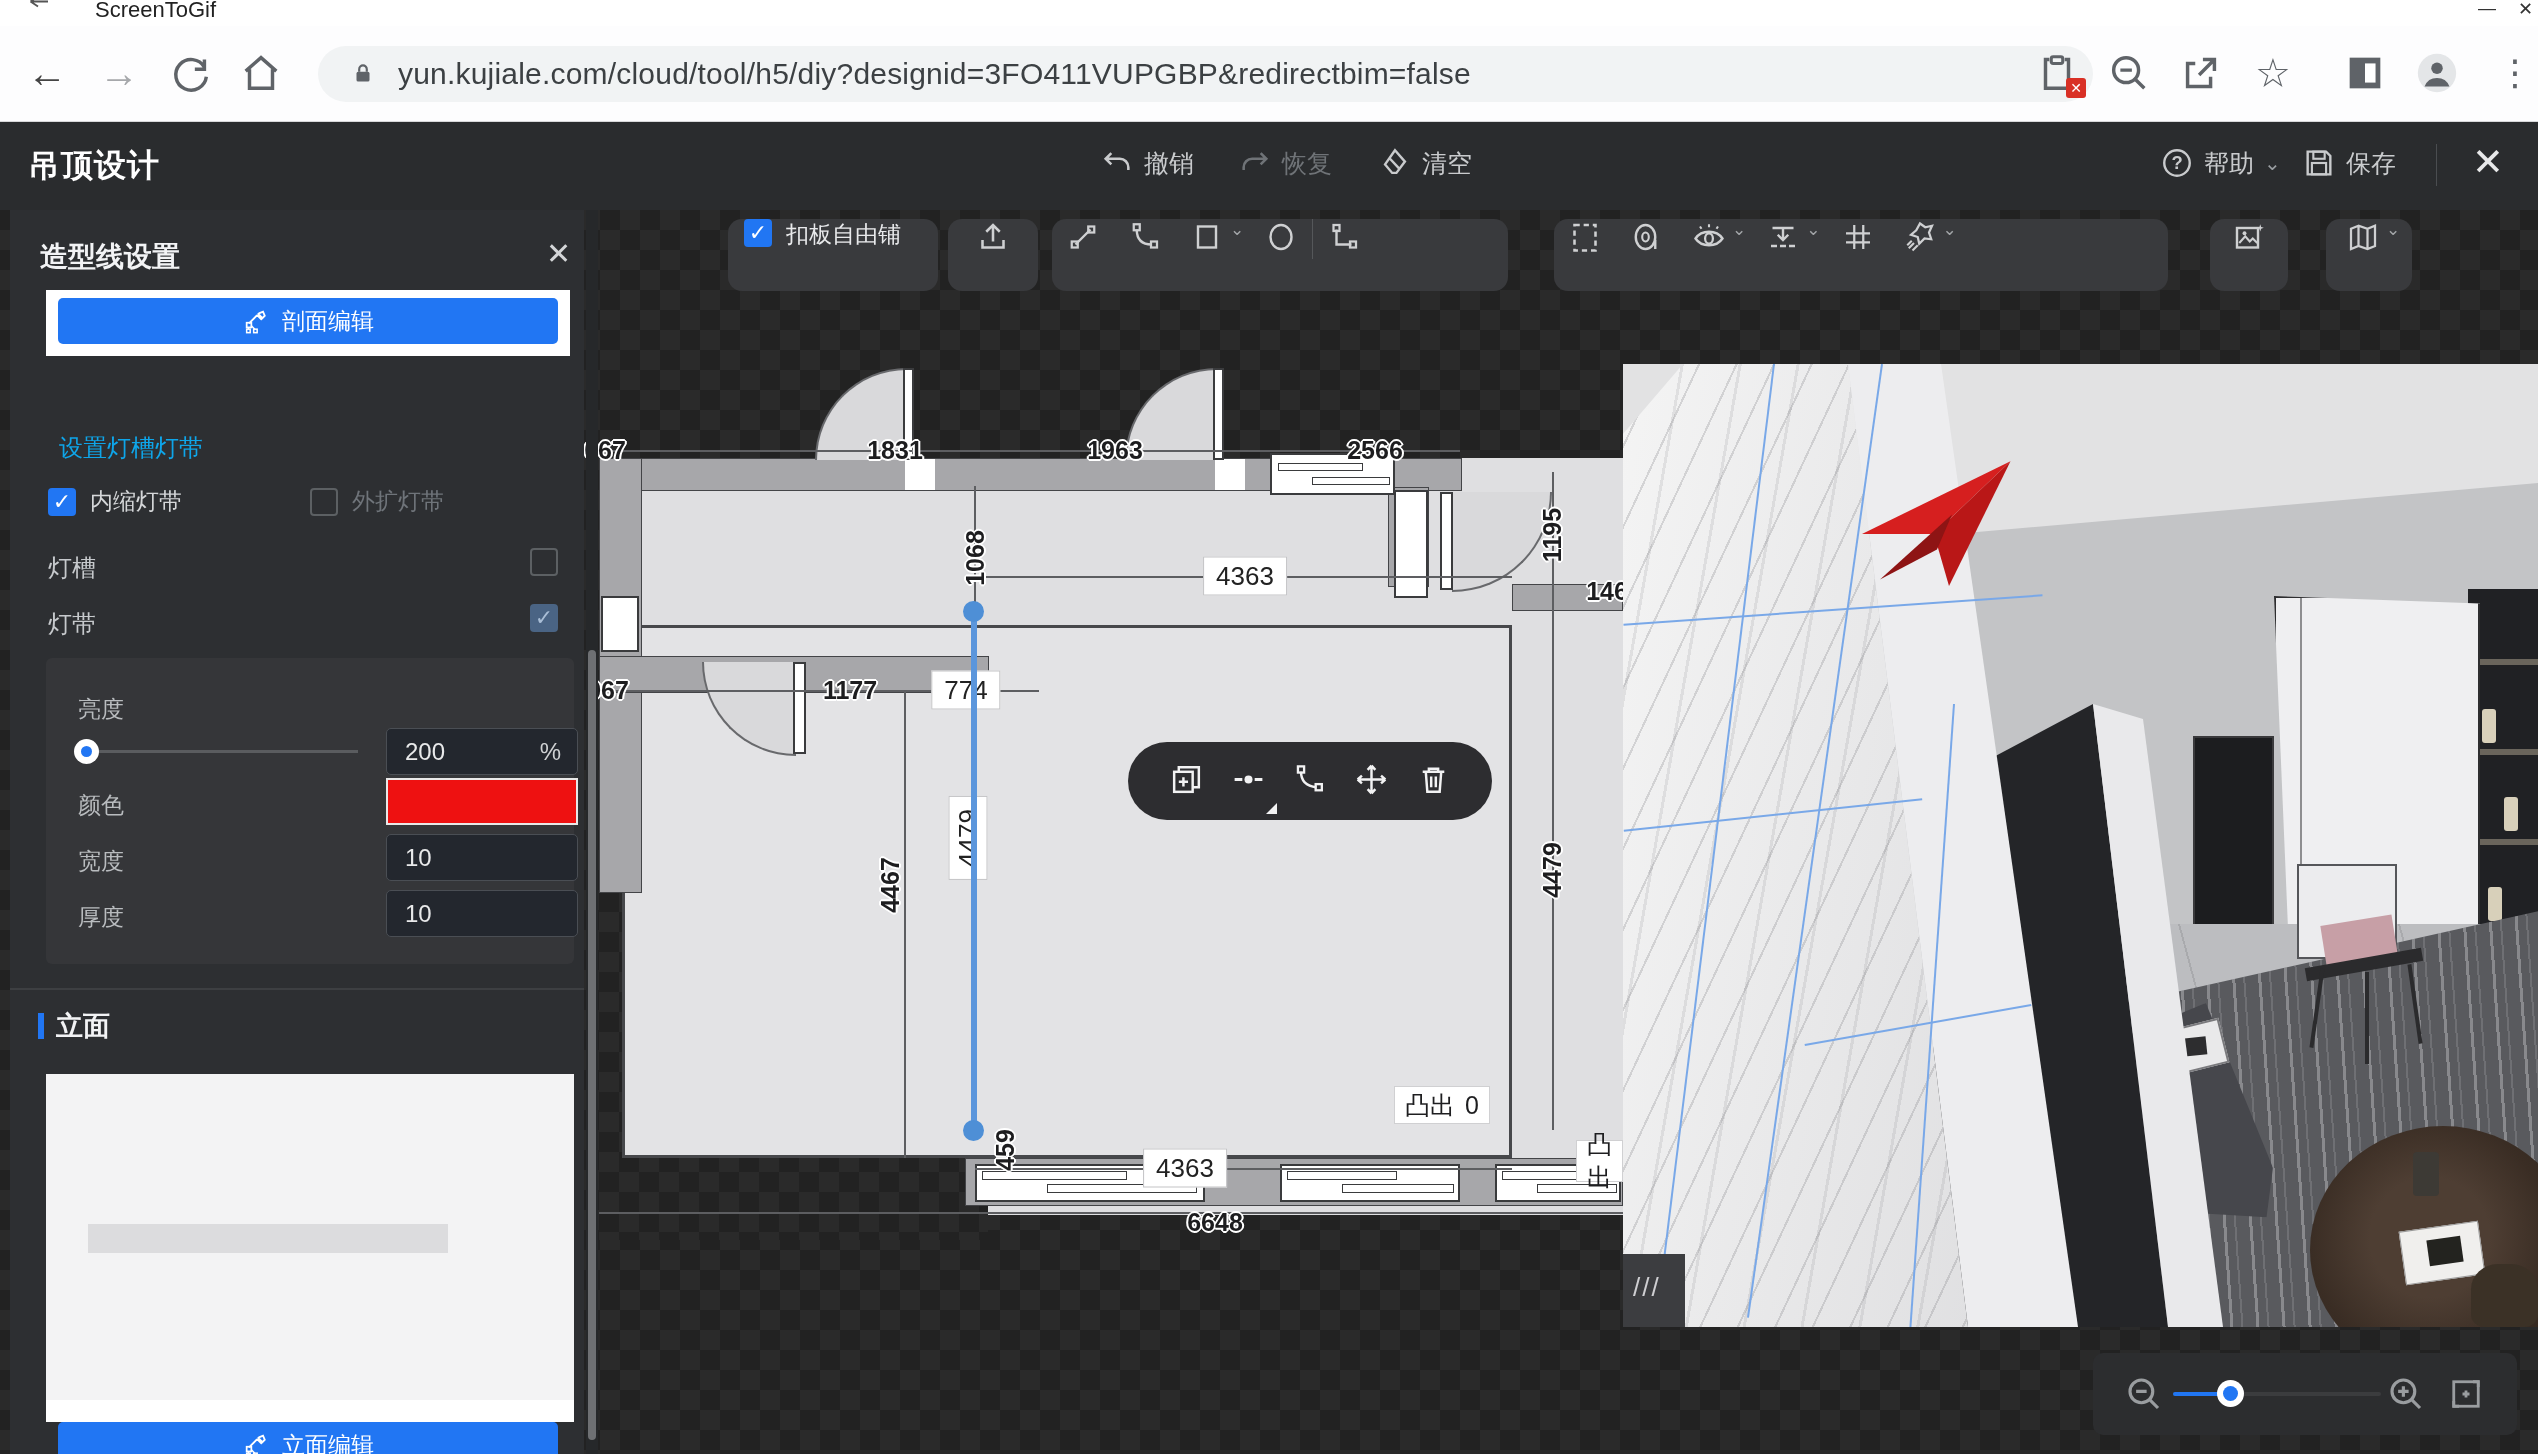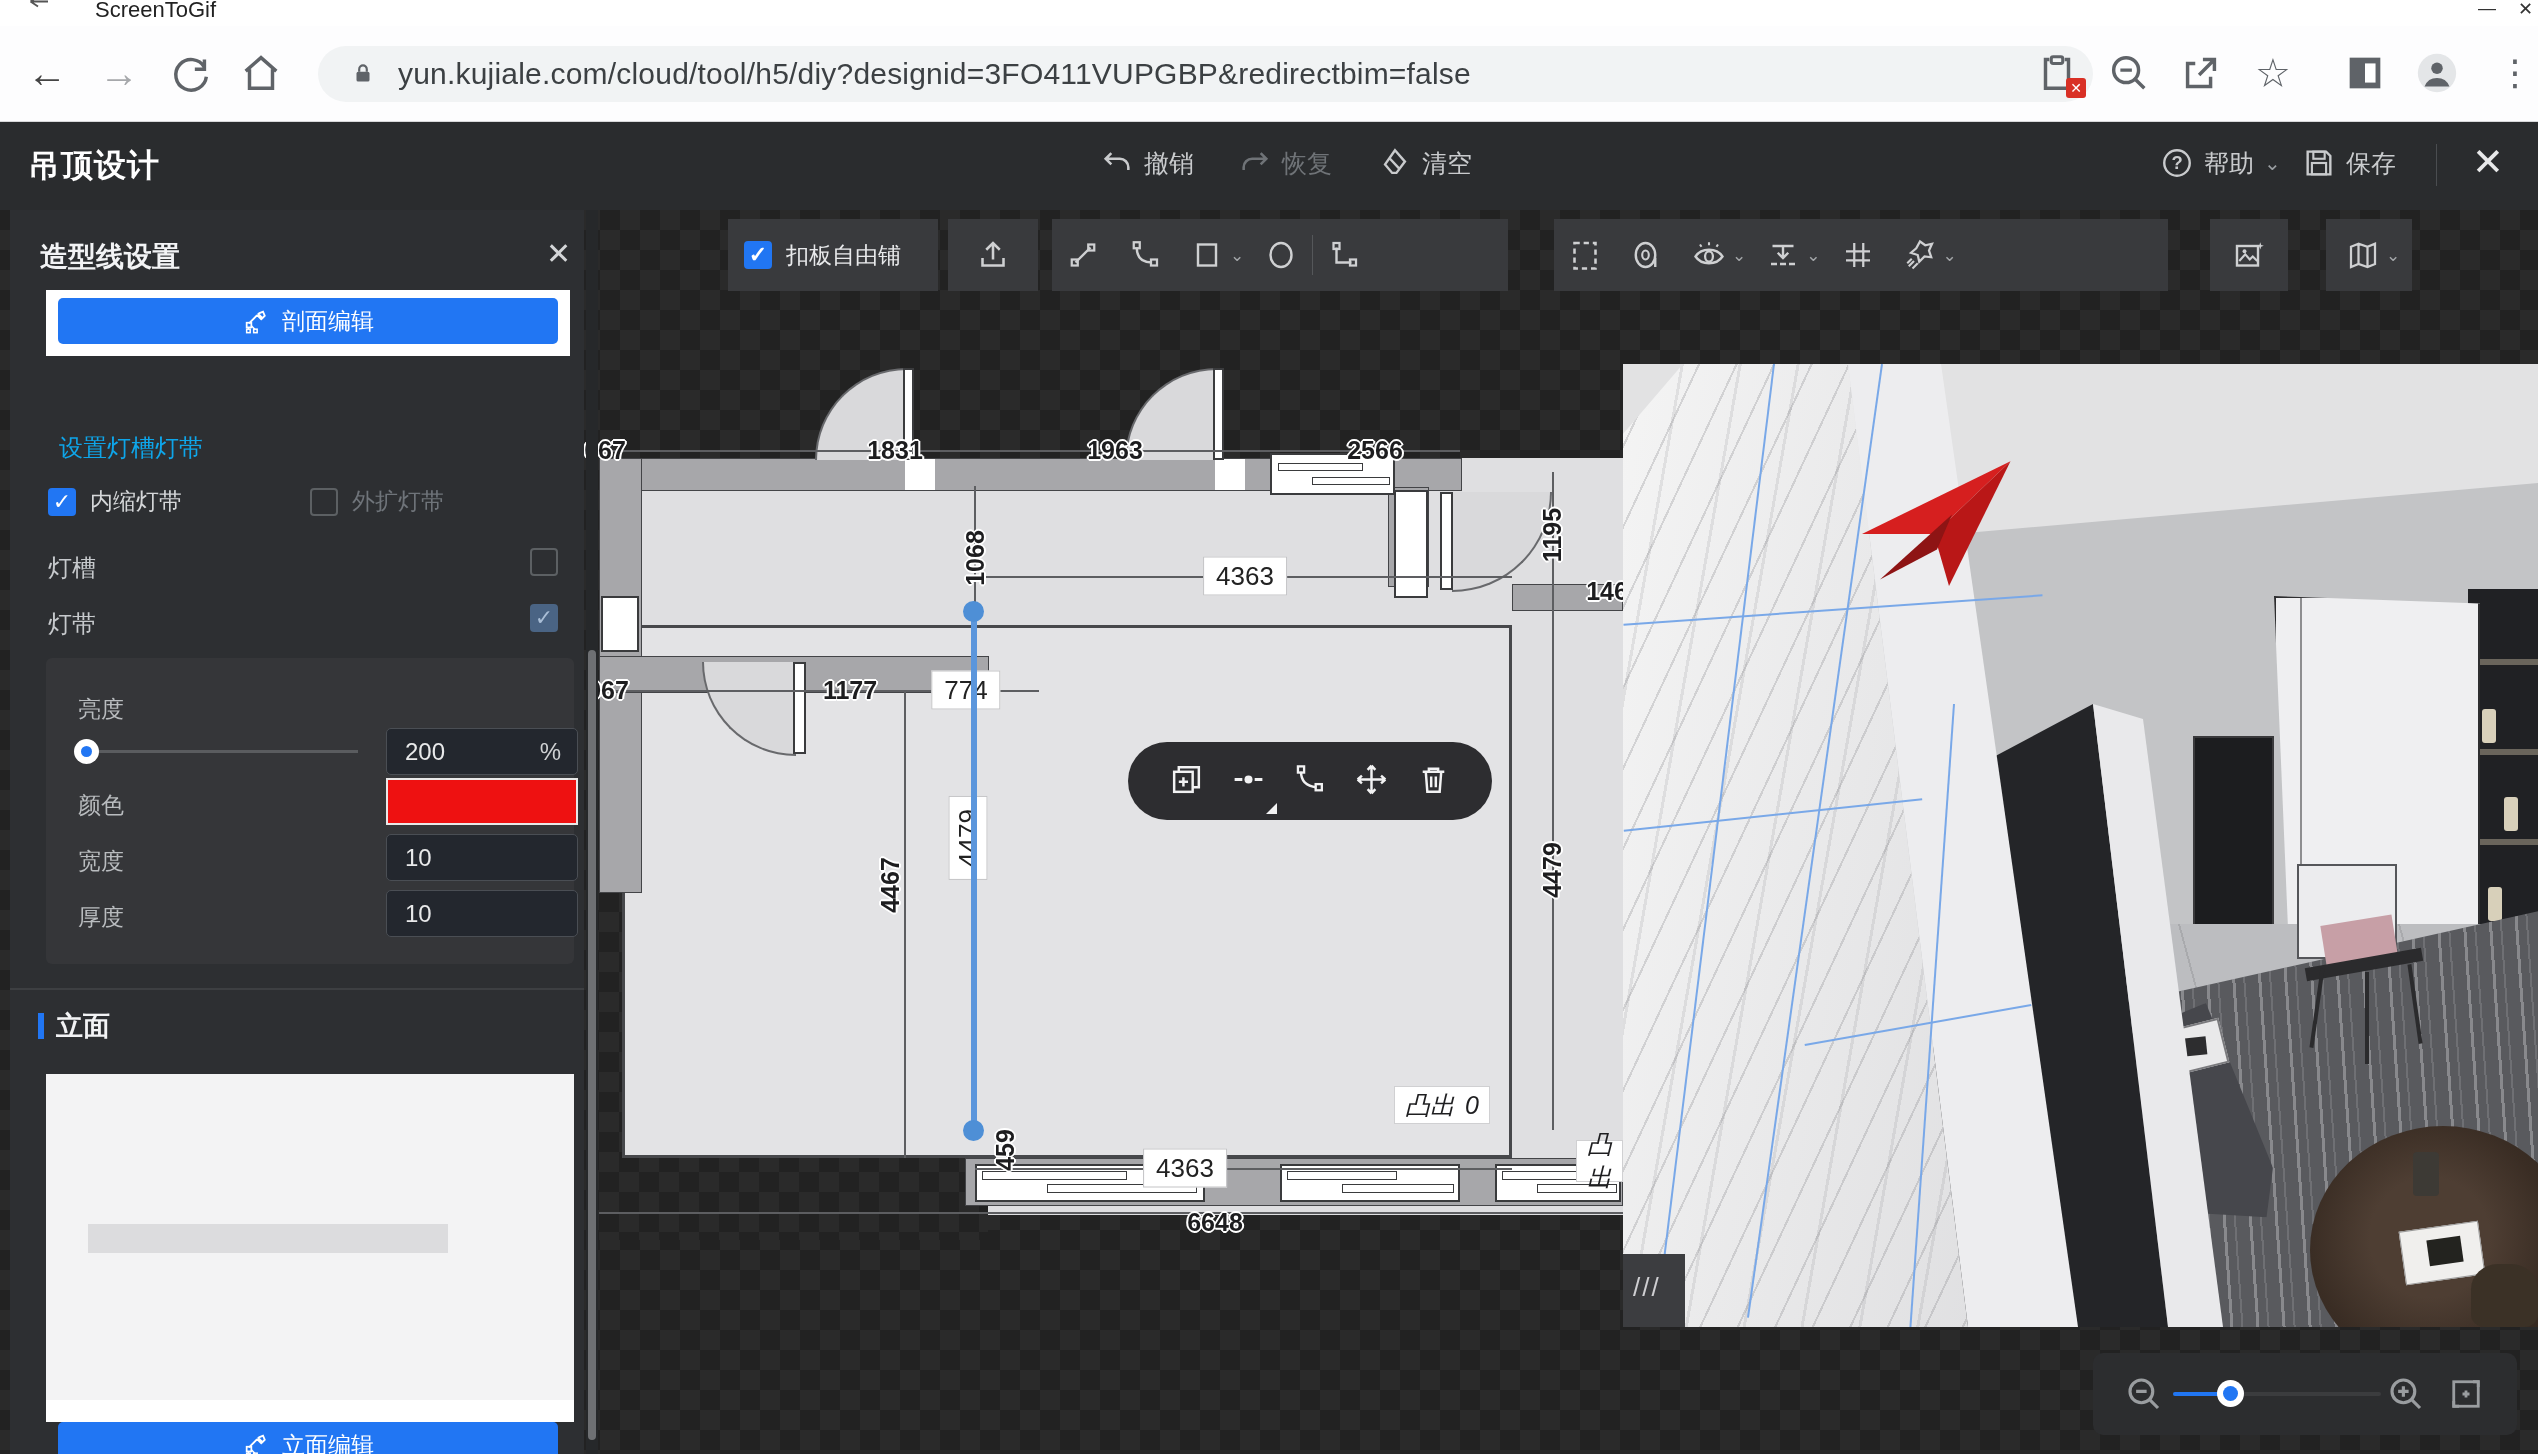--- a/index.html
+++ b/index.html
@@ -88,21 +88,21 @@
   .p-elev .bar { width:6px; height:26px; background:#2176f3; }
   .p-elev .txt { font-size:27px; font-weight:bold; color:#f2f3f5; }
   .p-preview { position:absolute; left:36px; top:864px; width:528px; height:326px; background:#f3f3f4; }
   .p-preview .gbar { position:absolute; left:42px; top:150px; width:360px; height:29px; background:#dcdcde; }
   .p-whitefoot { position:absolute; left:36px; top:1190px; width:528px; height:22px; background:#fff; }
   .p-elevbtn { position:absolute; left:48px; top:1212px; width:500px; height:46px; }
   .p-scroll { position:absolute; left:586px; top:0; width:12px; height:1244px; background:#26282a; }
   .p-scroll .thumb { position:absolute; left:2px; top:440px; width:8px; height:790px; background:#6e7073; border-radius:4px; }
 
   
-  .tgroup { position:absolute; top:9px; height:72px; background:#393a3d; border-radius:0; display:flex; align-items:center; color:#cfd0d2;font-family:Liberation Serif, serif; }
+  .tgroup { position:absolute; top:9px; height:72px; background:#393a3d; border-radius:14px; display:flex; align-items:flex-start; color:#cfd0d2; }
   .tgroup svg { width:36px; height:36px; }
   .ticon { width:62px; text-align:center; display:flex; justify-content:center; align-items:center; cursor:pointer; }
   .tsep { width:1px; height:40px; background:#55575a; }
   .tg-a { left:728px; width:210px; gap:14px; padding-left:16px; font-size:23px; color:#e8e9eb; }
   .tg-b { left:948px; width:90px; justify-content:center; }
   .tg-c { left:1052px; width:456px; }
   .tg-d { left:1554px; width:614px; }
   .tg-e { left:2210px; width:78px; justify-content:center; }
   .tg-f { left:2326px; width:86px; justify-content:center; }
   .dchev { font-size:17px; color:#a2a5a8; margin-left:-8px; margin-right:6px; }
@@ -126,21 +126,21 @@
   .arc { position:absolute; background:#d9d9db; border:2px solid #68696c; }
   .leaf { position:absolute; background:#fff; border:2px solid #3a3b3d; }
   .dline { position:absolute; background:#5d5e61; }
   .dimlab { position:absolute; transform:translate(-50%,-50%); font-size:25px; font-weight:bold; color:#1d1d1f; white-space:nowrap;
     text-shadow:-2px 0 #fff,2px 0 #fff,0 -2px #fff,0 2px #fff,-1px -1px #fff,1px 1px #fff,1px -1px #fff,-1px 1px #fff; }
   .rot { transform:translate(-50%,-50%) rotate(-90deg); }
   .dimbox { position:absolute; transform:translate(-50%,-50%); background:#fff; border:1px solid #c3c3c5; padding:3px 12px; font-size:26px; color:#222; white-space:nowrap; }
   .dimbox.rot { transform:translate(-50%,-50%) rotate(-90deg); }
   .blueline { position:absolute; left:971px; top:401px; width:6px; height:520px; background:#5b96dc; border-radius:3px; }
   .bluedot { position:absolute; width:21px; height:21px; border-radius:50%; background:#4e8fd6; }
-  .protrude { position:absolute; background:#fff; border:1px solid #d0d0d2; display:flex; align-items:center; gap:10px; font-size:25px; color:#1e1e20; padding:12px 10px;font-style:italic; }
+  .protrude { position:absolute; background:#fff; border:1px solid #d0d0d2; display:flex; align-items:center; gap:10px; font-size:25px; color:#1e1e20; padding:12px 10px; }
   .ftb { position:absolute; left:1128px; top:532px; width:364px; height:78px; background:#2d2d30; border-radius:44px; display:flex; align-items:center; justify-content:space-around; padding:0 28px; color:#f2f2f3; }
   .ftb svg { width:37px; height:37px; }
   .ftb .fi { position:relative; }
   .subtri { position:absolute; right:-10px; bottom:-12px; width:0; height:0; border-left:11px solid transparent; border-bottom:11px solid #f2f2f3; }
 
   
   .v3d { position:absolute; left:1623px; top:154px; width:915px; height:963px; background:#c3c4c6; overflow:hidden; }
   .v3d-ceil { position:absolute; left:0; top:0; width:915px; height:175px; background:#e2e2e3; clip-path:polygon(0 0,100% 0,100% 68%,30% 100%,0 72%); }
   .v3d-shelf { position:absolute; left:845px; top:225px; width:70px; height:420px; background:#202124; }
   .v3d-shelf .sl { position:absolute; left:0; width:70px; height:6px; background:#6a655c; }

